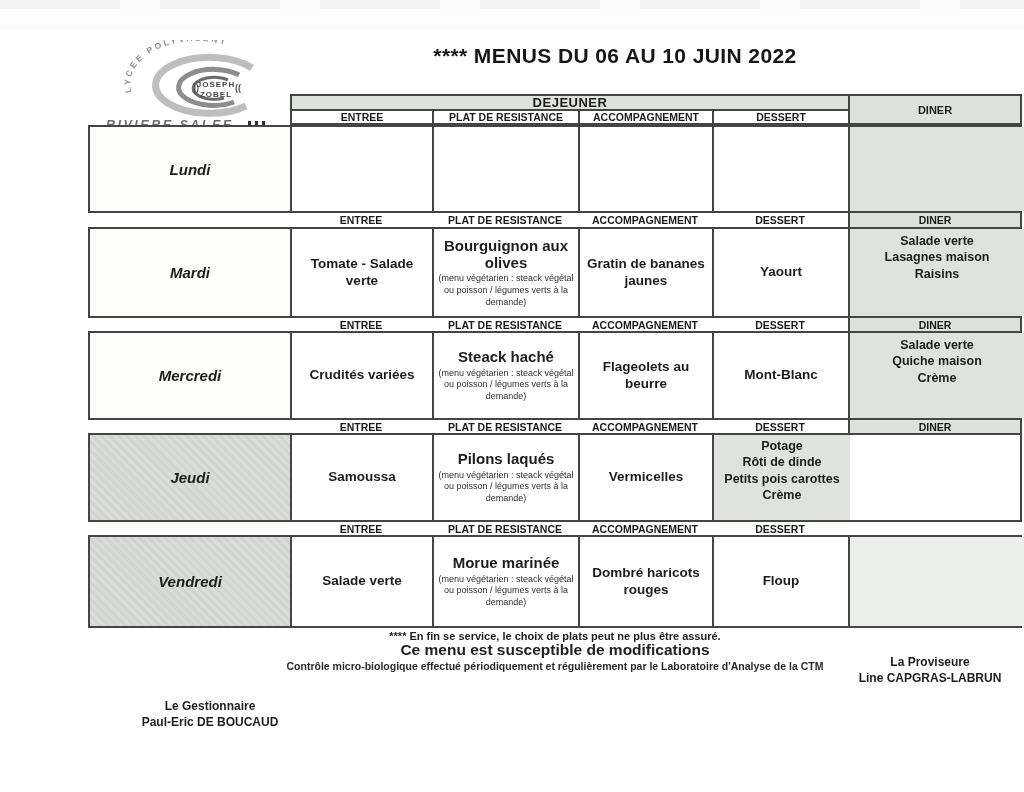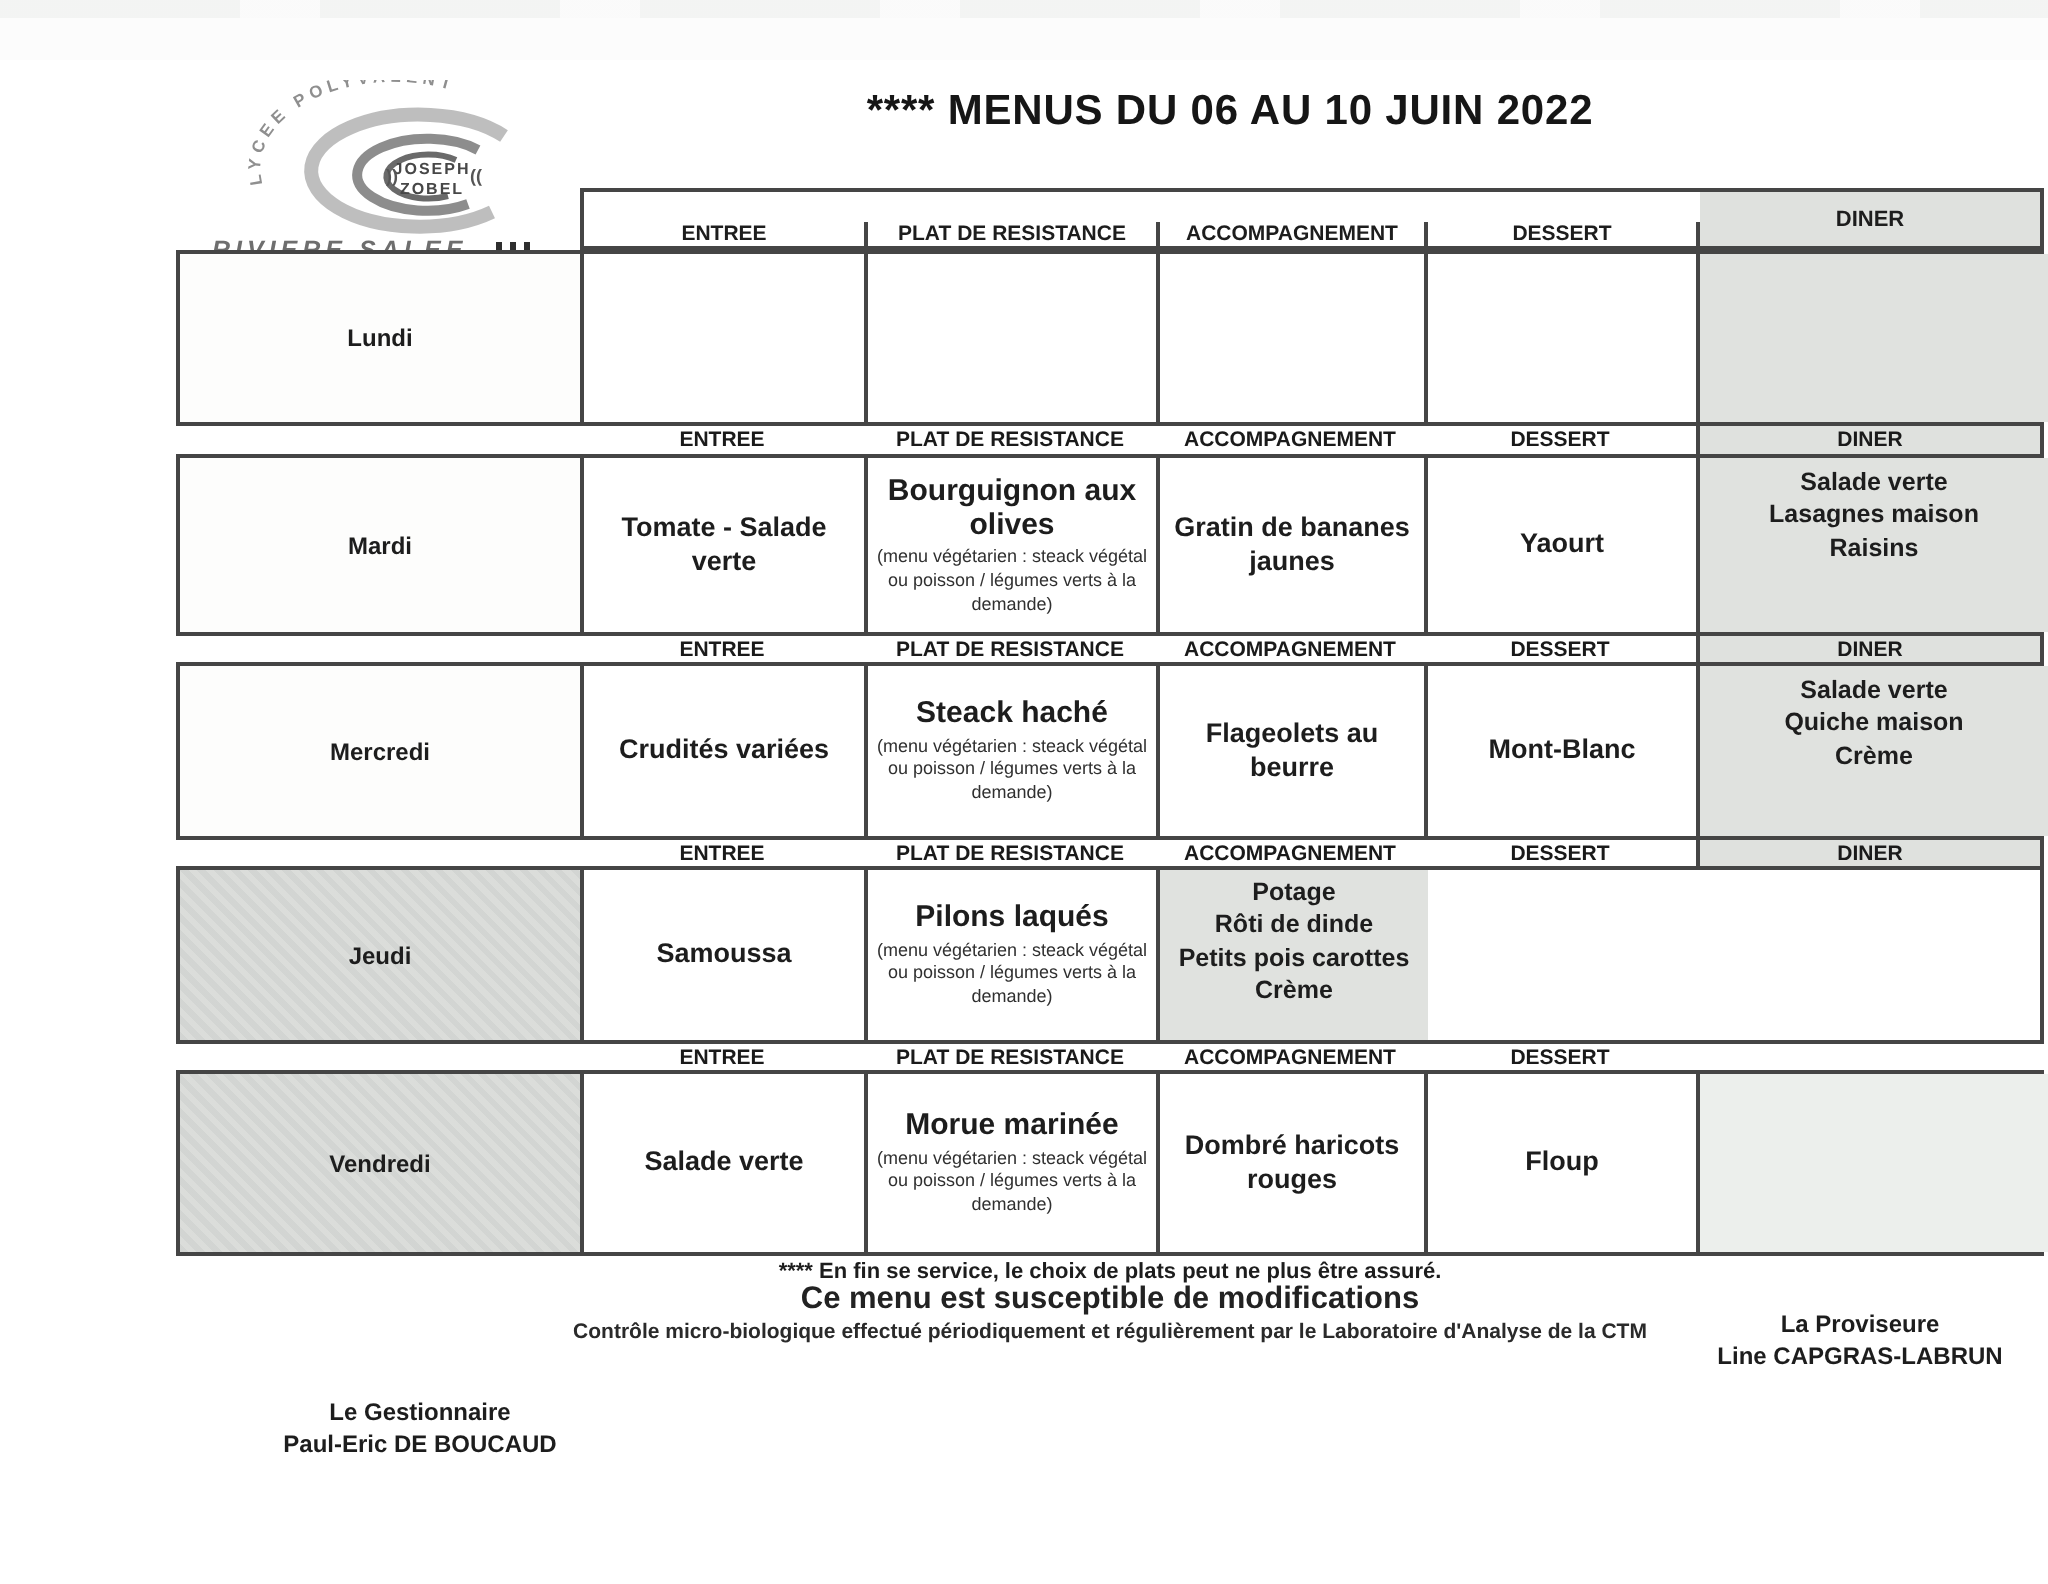--- a/index.html
+++ b/index.html
@@ -38,21 +38,21 @@
   
   .grid6 { display:grid; grid-template-columns:202px 142px 146px 134px 136px 174px; }
   .row-box { left:88px; width:934px; border:2px solid #454545; background:#fff; }
   .row-box .cell {
     border-right:2px solid #454545;
     display:flex; flex-direction:column; justify-content:center; align-items:center;
     text-align:center; padding:2px 4px; overflow:hidden;
   }
   .row-box .cell:last-child { border-right:none; }
 
-  .day-cell { font-size:12px; font-weight:bold; background:#fdfdfc; }
+  .day-cell { font-size:15px; font-weight:bold; background:#fdfdfc;font-style:italic; }
   .day-shaded { background:#d9dbd8; background-image:repeating-linear-gradient(45deg, rgba(90,100,110,.05) 0 3px, rgba(255,255,255,.05) 3px 6px); }
   .dish { font-size:13.5px; font-weight:bold; line-height:1.25; }
   .plat-name { font-size:15px; font-weight:bold; line-height:1.15; }
   .veg-note { font-size:9px; font-weight:normal; color:#303030; line-height:1.3; margin-top:2px; }
   .diner-cell { background:#e0e2df; }
   .diner-cell.light { background:#ecefec; }
   .diner-text { font-size:12.5px; font-weight:bold; line-height:1.3; white-space:pre-line; }
 
   
   .hdr-block { left:290px; top:94px; width:732px; height:31px; border:2px solid #454545;
@@ -108,20 +108,21 @@
       <div></div>
       <div></div>
       <div></div>
     </span>
 </div>
 <div class="abs loc-underline"></div>
 
 <div class="abs doc-title">**** MENUS DU 06 AU 10 JUIN 2022</div>
 
 <div class="abs hdr-block">
+  <div class="hdr-dejeuner">DEJEUNER</div>
   <div class="hdr-diner">DINER</div>
   <div class="hdr-col" style="grid-column:1;">ENTREE</div>
   <div class="hdr-col" style="grid-column:2;">PLAT DE RESISTANCE</div>
   <div class="hdr-col" style="grid-column:3;">ACCOMPAGNEMENT</div>
   <div class="hdr-col lastcol" style="grid-column:4;">DESSERT</div>
 </div>
 
 <div class="abs row-box grid6" style="top:125px; height:88px;">
   <div class="cell day-cell">Lundi</div>
   <div class="cell">
@@ -215,20 +216,23 @@
 
 <div class="abs row-box grid6" style="top:433px; height:89px;">
   <div class="cell day-cell day-shaded">Jeudi</div>
   <div class="cell">
       <div class="dish">Samoussa</div>
     </div>
   <div class="cell">
     <div class="plat-name">Pilons laqués</div>
     <div class="veg-note">(menu végétarien : steack végétal ou poisson / légumes verts à la demande)</div>
   </div>
+  <div class="cell">
+      <div class="dish">Vermicelles</div>
+    </div>
   <div class="cell diner-cell" style="justify-content:flex-start; padding-top:3px;">
       <div class="diner-text">Potage
 Rôti de dinde
 Petits pois carottes
 Crème</div>
     </div>
 </div>
 
 <div class="abs band grid6" style="top:522px; height:13px;">
   <div></div>

